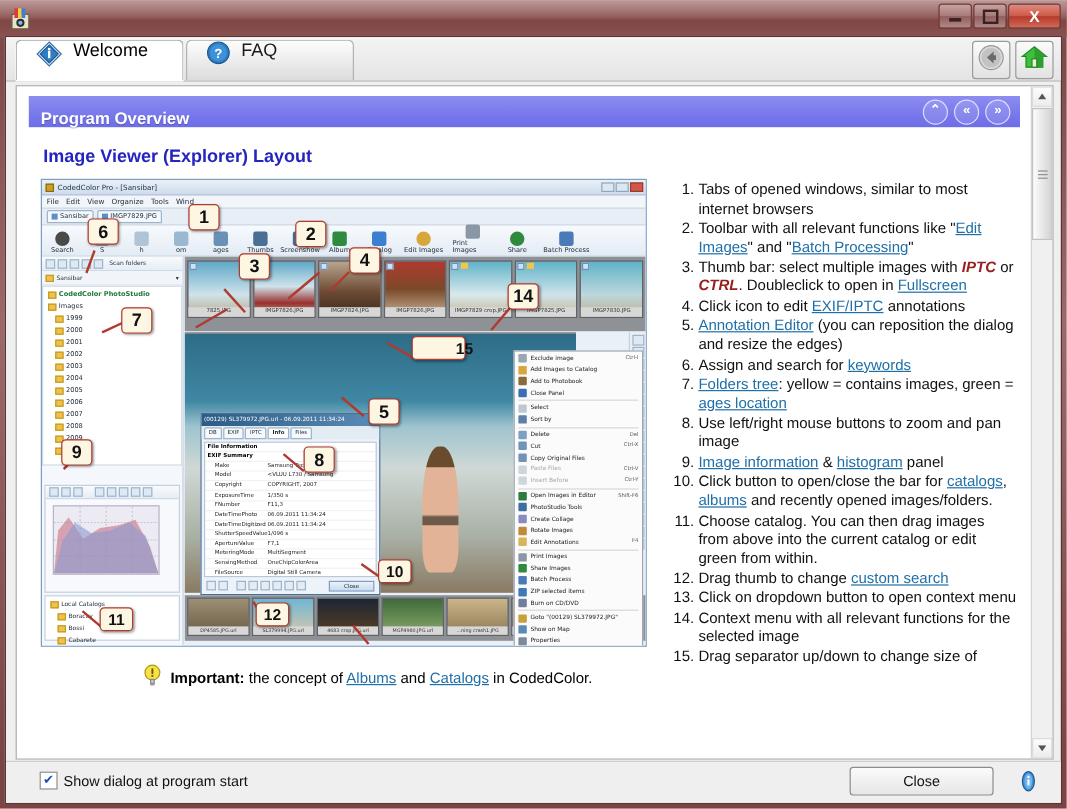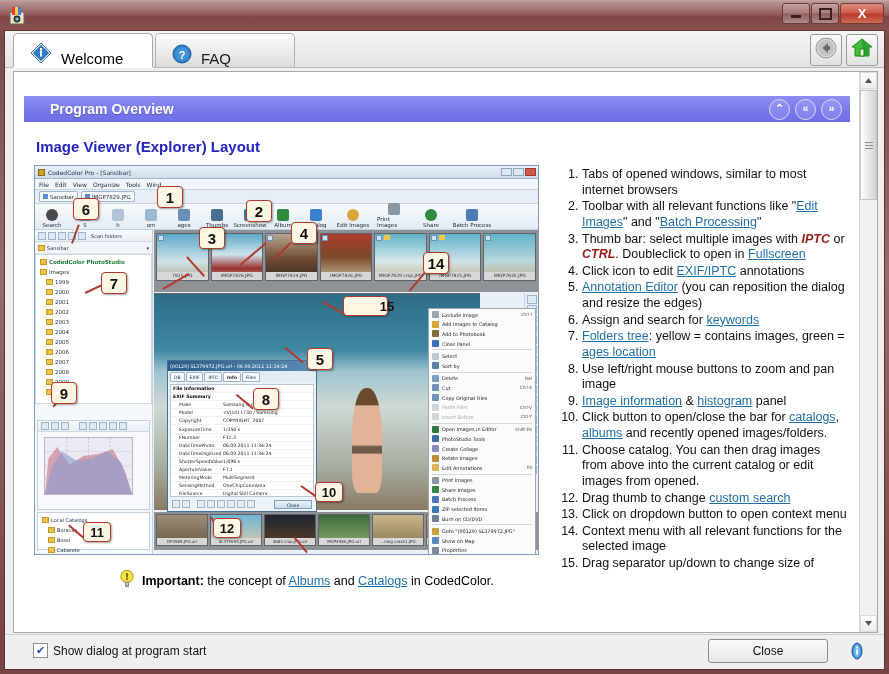--- a/index.html
+++ b/index.html
@@ -47,21 +47,21 @@
   }
   
   .tabstrip{
     position:relative;height:36px;width:100%;
     background:linear-gradient(to bottom,#f4f4f4,#e4e4e4);
     border-bottom:1px solid #b8b8b8;
   }
   .tabs{position:absolute;left:8px;top:2px;display:flex;}
   .tab{
     height:34px;min-width:140px;box-sizing:border-box;
-    display:flex;align-items:flex-end;gap:9px;padding:0 16px;
+    display:flex;align-items:flex-start;gap:9px;padding:0 16px;
     border:1px solid #b2b2b2;border-bottom:none;
     border-radius:5px 5px 0 0;
     background:linear-gradient(to bottom,#fdfdfd,#dcdcdc);
     font-size:15px;color:#1a1a1a;cursor:pointer;margin-right:2px;
   }
   .tab.active{
     background:#fff;border-color:#a9a9a9;color:#000;
     box-shadow:0 1px 0 0 #fff;
   }
   .navbtns{position:absolute;right:6px;top:3px;display:flex;gap:4px;}
@@ -93,23 +93,23 @@
   .sb-thumb{
     position:absolute;left:0;top:18px;width:17px;height:110px;
     background:linear-gradient(to right,#fdfdfd,#e4e4e4 60%,#d3d3d3);
     border:1px solid #c3c3c3;box-sizing:border-box;cursor:pointer;
     display:flex;align-items:center;justify-content:center;
   }
   .grip{width:8px;}
   .grip div{height:1px;background:#8e8e8e;margin:2px 0;}
   
   .page-header{
-    margin:24px 10px 0 10px;height:26px;
+    margin:8px 10px 0 10px;height:26px;
     background:linear-gradient(to bottom,#8d8df0,#7b7bec 50%,#6d6de8);
-    display:flex;align-items:center;position:relative;padding-left:16px;
+    display:flex;align-items:flex-end;position:relative;
   }
   .page-header .title{
     color:#fff;font-size:14px;font-weight:bold;margin-left:10px;
     text-shadow:0 1px 1px rgba(0,0,0,.25);
   }
   .hdr-btns{position:absolute;right:8px;top:3px;display:flex;gap:5px;}
   .hdr-btn{
     width:19px;height:19px;border-radius:50%;
     border:1.5px solid #dcdcff;background:rgba(255,255,255,.12);
     color:#fff;font-size:11px;line-height:16px;text-align:center;cursor:pointer;
@@ -952,21 +952,21 @@
                 <li>Tabs of opened windows, similar to most internet browsers</li>
                 <li>Toolbar with all relevant functions like "<a href="#">Edit Images</a>" and "<a href="#">Batch Processing</a>"</li>
                 <li>Thumb bar: select multiple images with <span class="kbd">IPTC</span> or <span class="kbd">CTRL</span>. Doubleclick to open in <a href="#">Fullscreen</a></li>
                 <li>Click icon to edit <a href="#">EXIF/IPTC</a> annotations</li>
                 <li><a href="#">Annotation Editor</a> (you can reposition the dialog and resize the edges)</li>
                 <li>Assign and search for <a href="#">keywords</a></li>
                 <li><a href="#">Folders tree</a>: yellow = contains images, green = <a href="#">ages location</a></li>
                 <li>Use left/right mouse buttons to zoom and pan image</li>
                 <li><a href="#">Image information</a> &amp; <a href="#">histogram</a> panel</li>
                 <li>Click button to open/close the bar for <a href="#">catalogs</a>, <a href="#">albums</a> and recently opened images/folders.</li>
-                <li>Choose catalog. You can then drag images from above into the current catalog or edit images from opened.</li>
+                <li>Choose catalog. You can then drag images from above into the current catalog or edit green from within.</li>
                 <li>Drag thumb to change <a href="#">custom search</a></li>
                 <li>Click on dropdown button to open context menu</li>
                 <li>Context menu with all relevant functions for the selected image</li>
                 <li>Drag separator up/down to change size of</li>
               </ol>
           </div>
 
         </div>
       </div>
 

